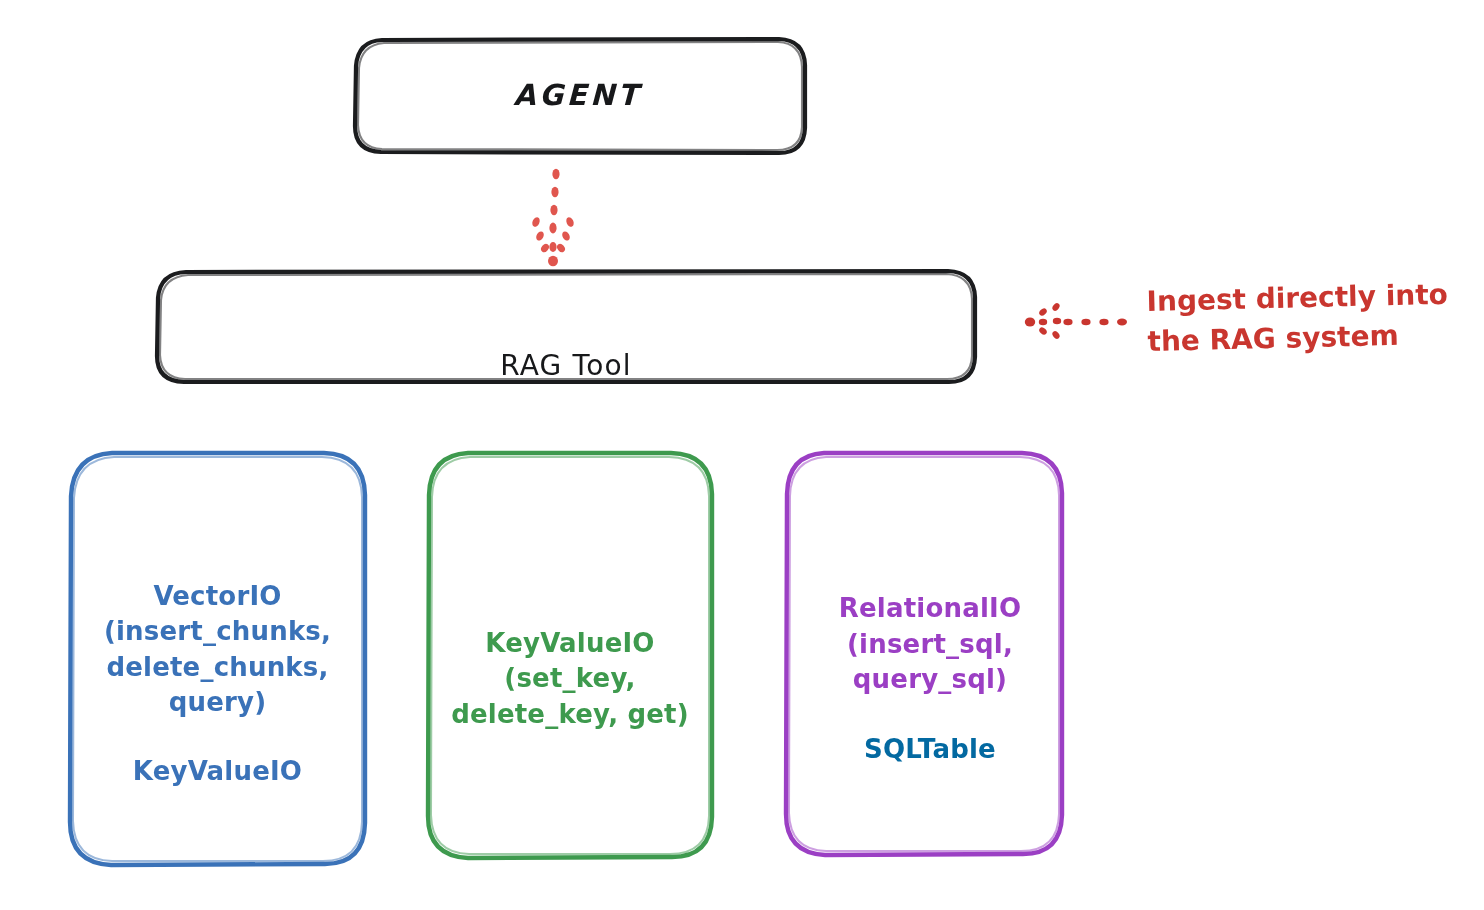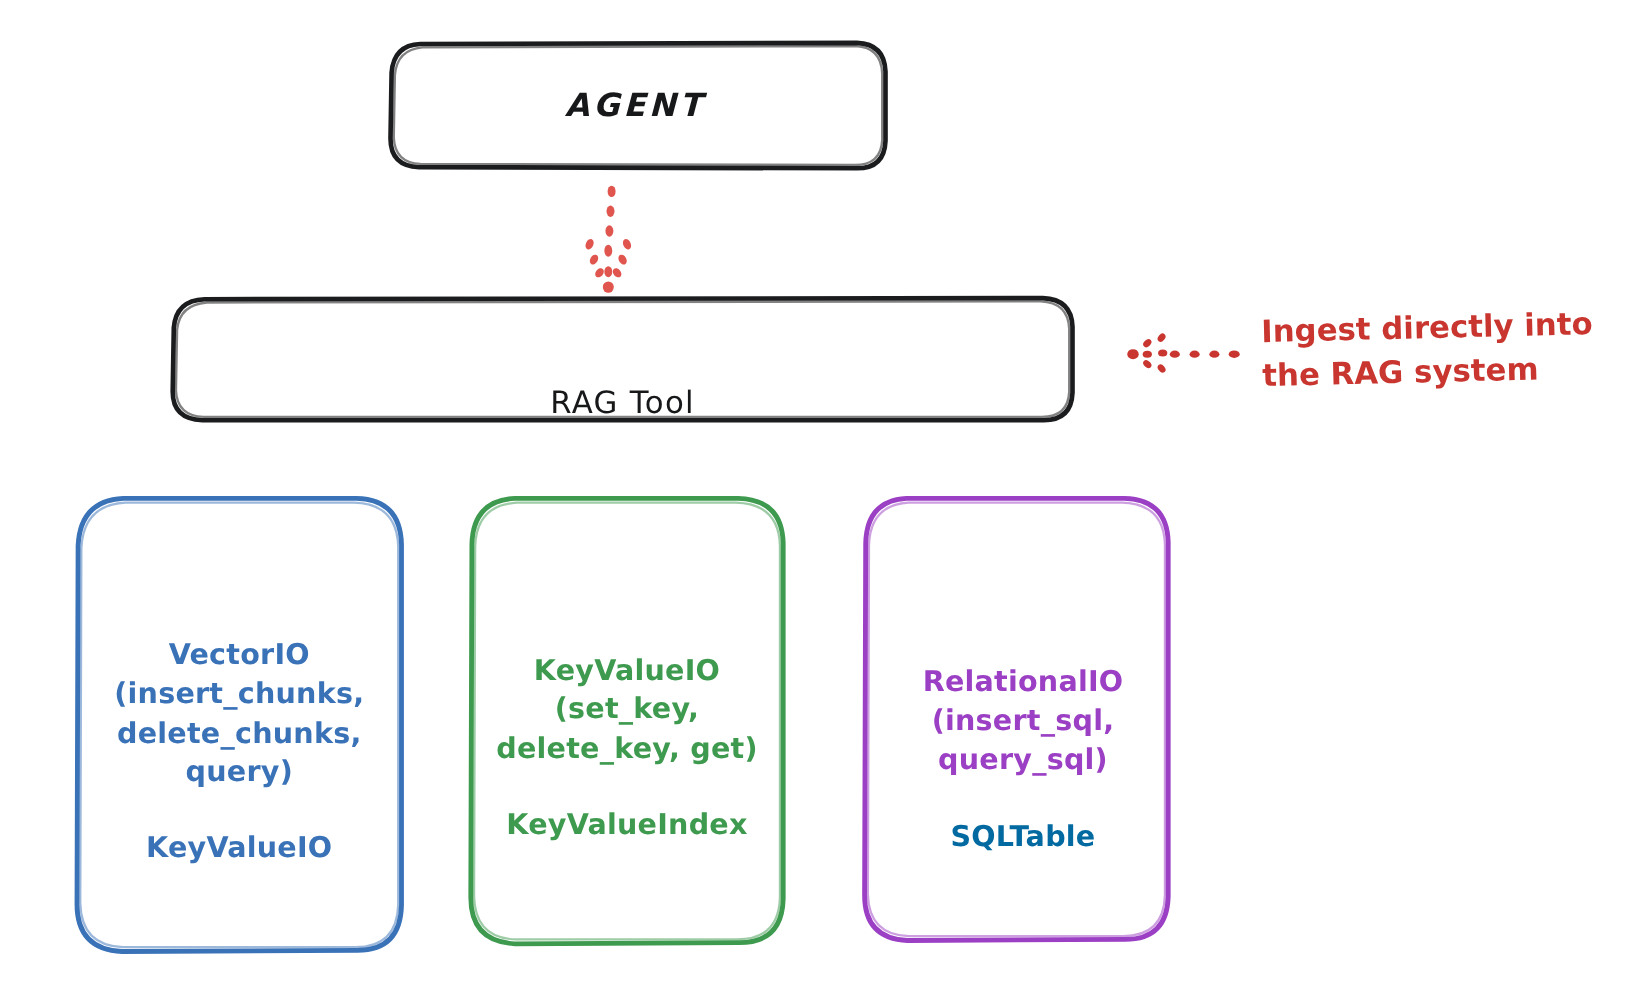--- a/index.html
+++ b/index.html
@@ -97,21 +97,21 @@
   }
   #key-value-io-node {
     left: 428px;
     top: 452px;
     width: 284px;
     height: 406px;
     justify-content: center;
   }
   #relational-io-node {
     left: 786px;
-    top: 464px;
+    top: 452px;
     width: 276px;
     height: 403px;
     padding-left: 12px;
   }
 
   
   #ingest-annotation {
     position: absolute;
     left: 1147px;
     top: 278px;
@@ -201,21 +201,20 @@
 (insert_chunks,
 delete_chunks,
 query)</div>
   <div class="node-sub" style="color:#3a72b8">KeyValueIO</div>
 </div>
 
 <div class="node provider" id="key-value-io-node">
   <div class="node-label" style="color:#3e9a4e">KeyValueIO
 (set_key,
 delete_key, get)</div>
-  <div class="node-sub" style="color:#3e9a4e">KeyValueIndex</div>
 </div>
 
 <div class="node provider" id="relational-io-node">
   <div class="node-label" style="color:#9b3fc4">RelationalIO
 (insert_sql,
 query_sql)</div>
   <div class="node-sub" style="color:#0369a1">SQLTable</div>
 </div>
 
 <div id="ingest-annotation" style="color:#c9362f">Ingest directly into

